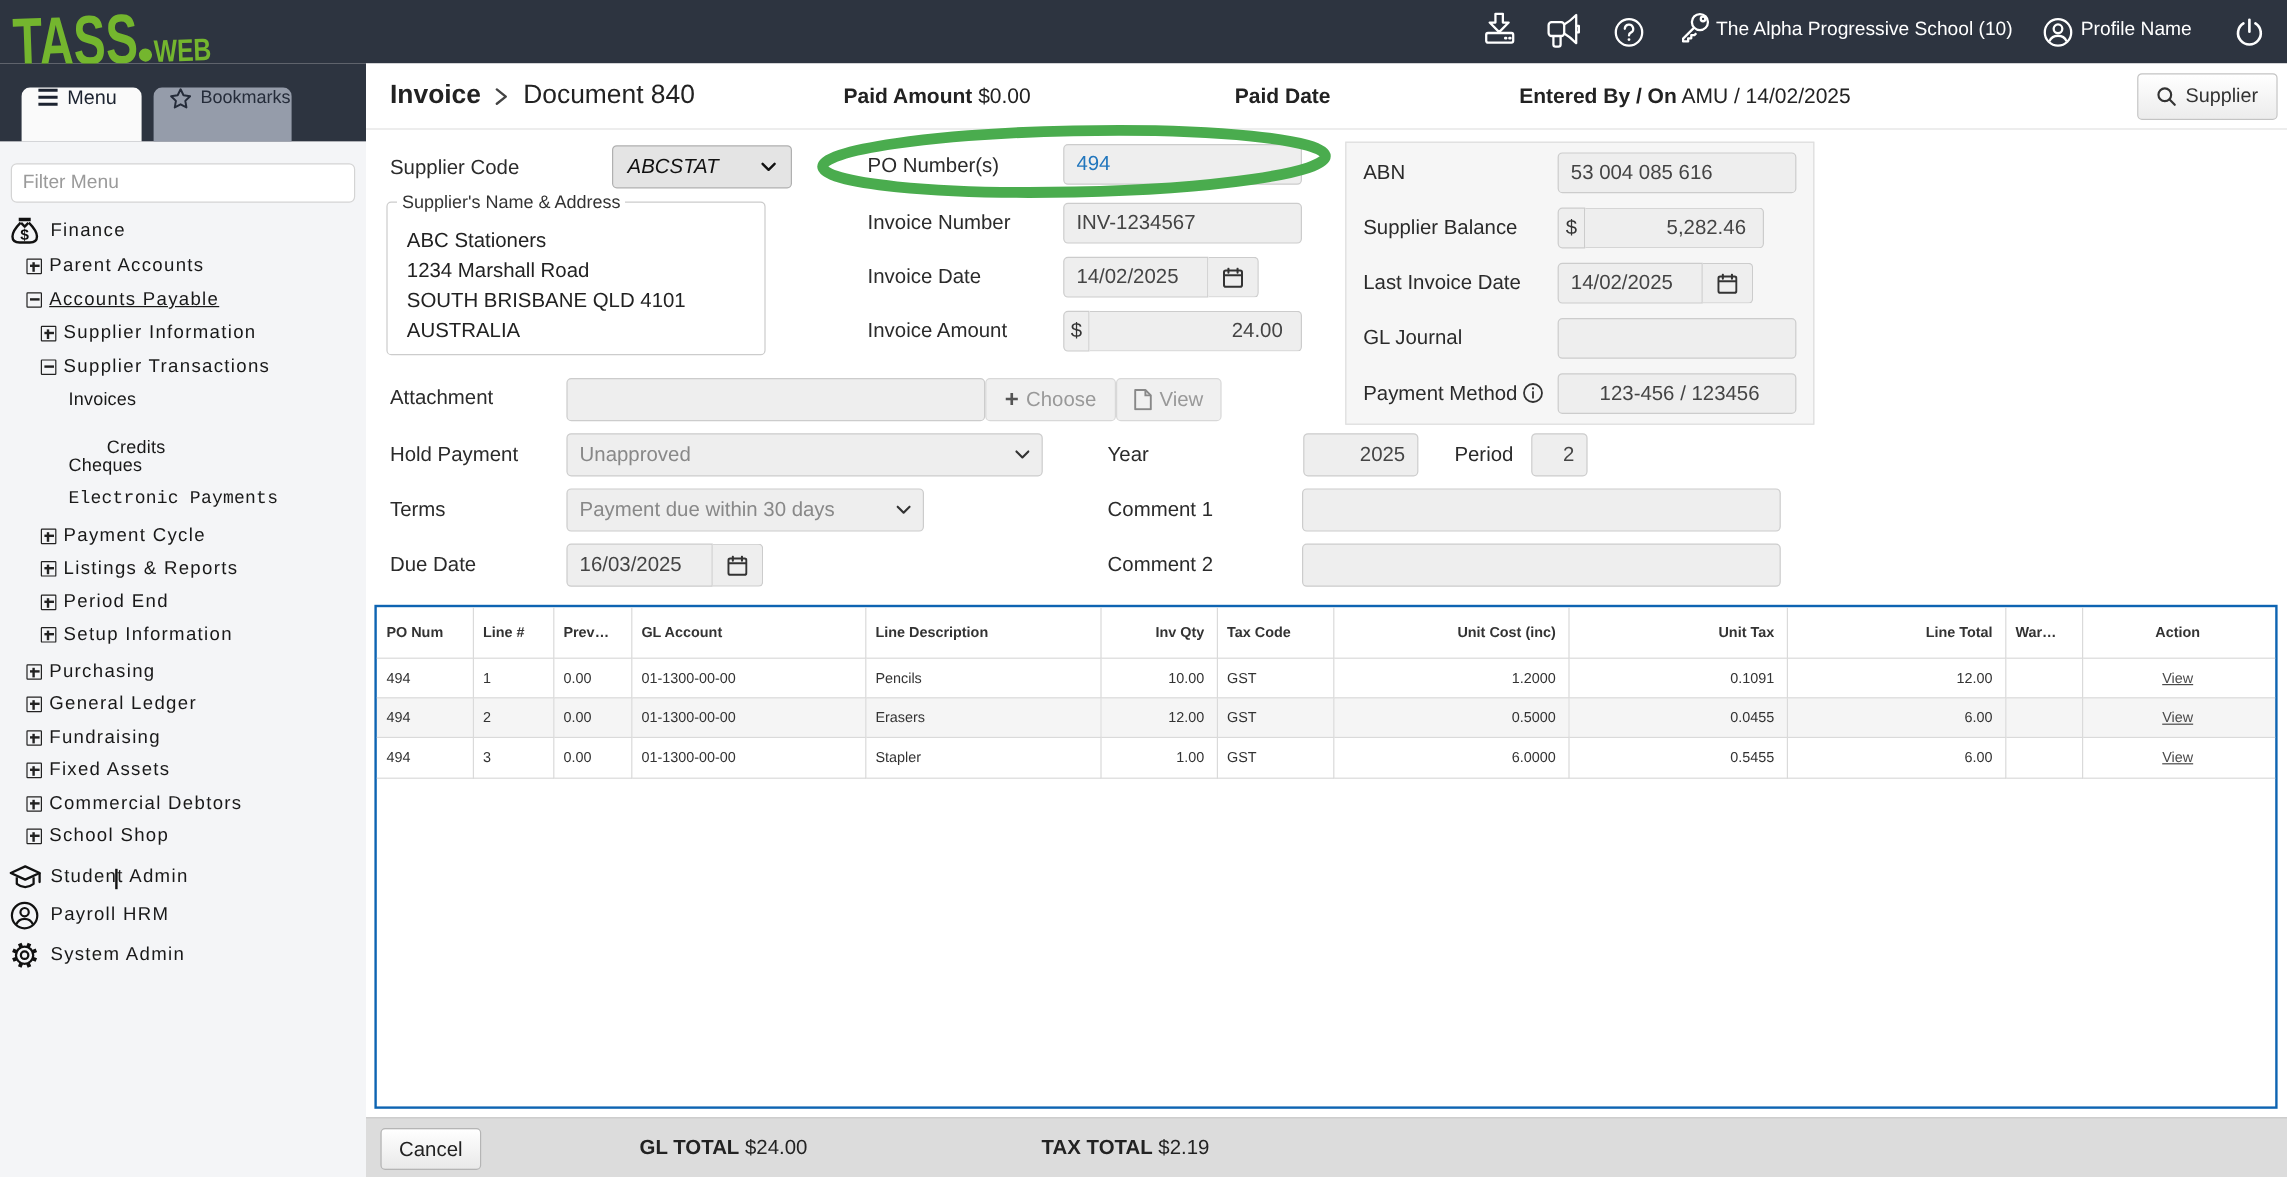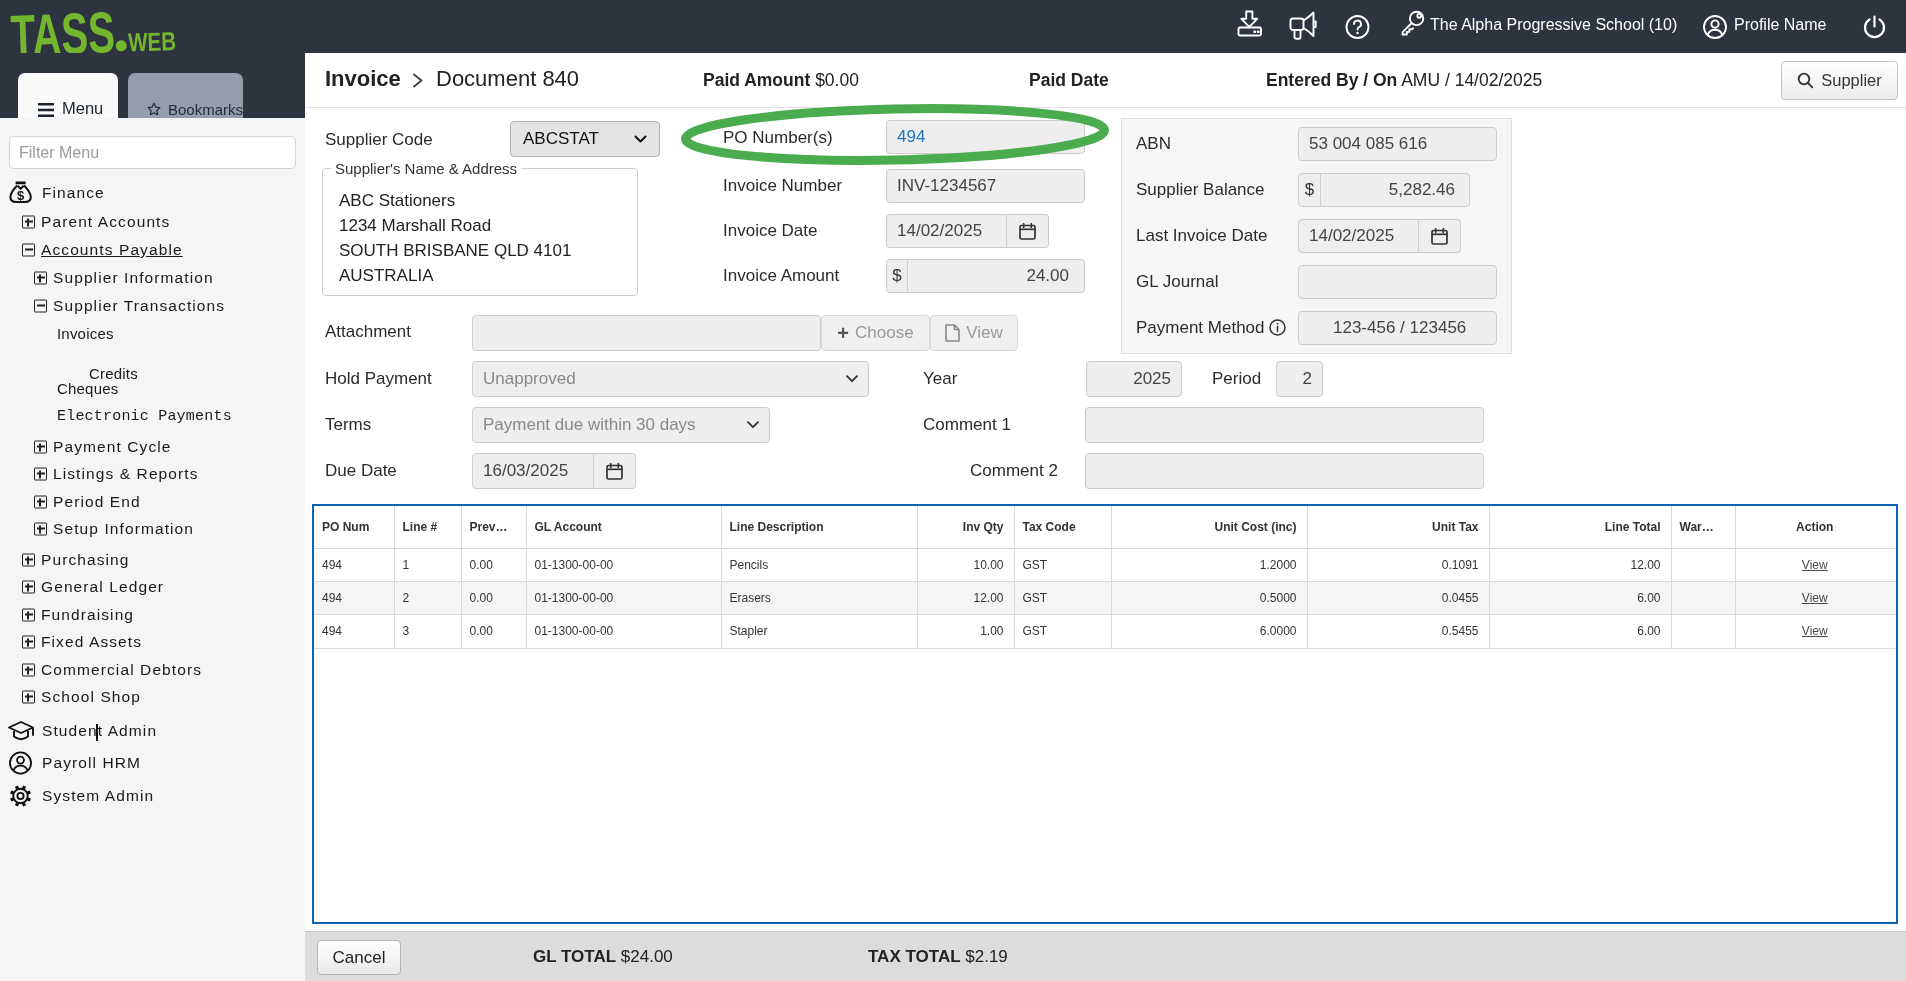--- a/index.html
+++ b/index.html
@@ -9,21 +9,21 @@
   
   #topbar { left:0; top:0; width:1906px; height:53px; background:#2d3440; }
   #sidebarDark { left:0; top:53px; width:305px; height:65px; background:#2d3440; }
   #sidebar { left:0; top:118px; width:305px; height:863px; background:#f4f5f7; }
   .tbicon { top:14px; }
   .tbtext { color:#fff; font-size:16px; top:16px; white-space:nowrap; }
   
   .tab { top:73px; height:45px; border-radius:7px 7px 0 0; font-size:16.5px; }
   #tabMenu { left:18px; width:100px; background:#fafafa; color:#1c2330; }
   #tabBook { left:128px; width:115px; background:#959caa; color:#252c3a; font-size:15px; }
-  .tabinner { display:flex; align-items:flex-end; height:100%; gap:7px;margin-left:19px; }
+  .tabinner { display:flex; align-items:flex-start; height:100%; padding-left:13px; gap:7px; }
   #filterInput { left:9px; top:136px; width:287px; height:33px; background:#fff; border:1px solid #d4d4d4; border-radius:5px; color:#9a9a9a; font-size:16px; line-height:31px; padding-left:9px; }
   
   .mi { white-space:nowrap; color:#191919; font-size:15.5px; letter-spacing:1.1px; transform:translateY(-50%); }
   .leaf { letter-spacing:0.2px; font-size:15px; }
   .pm { width:13px; height:13px; border:1.6px solid #222; border-radius:1px; transform:translateY(-50%); }
   .pm:before { content:""; position:absolute; left:1.5px; right:1.5px; top:4.2px; height:1.6px; background:#222; }
   .pm.plus:after { content:""; position:absolute; top:1.5px; bottom:1.5px; left:4.2px; width:1.6px; background:#222; }
   .micon { transform:translateY(-50%); }
   
   #content { left:305px; top:53px; width:1601px; height:878px; background:#fff; }
@@ -177,21 +177,21 @@
 <div class="abs ph" style="left:1266px;top:70px;font-size:17.5px;"><b>Entered By / On</b> AMU / 14/02/2025</div>
 <div class="abs" style="left:1781px;top:61px;width:117px;height:39px;background:linear-gradient(#ffffff,#ececec);border:1px solid #c3c3c3;border-radius:4px;display:flex;align-items:center;justify-content:center;gap:7px;font-size:16.5px;color:#333;">
   <svg width="17" height="17" viewBox="0 0 17 17" fill="none" stroke="#333" stroke-width="1.8">
       <circle cx="7" cy="7" r="5.3"></circle>
       <path d="M11 11 l4.3 4.3" stroke-linecap="round"></path>
     </svg>
   <span>Supplier</span>
 </div>
 
 <div class="abs lbl" style="left:325px;top:140px;">Supplier Code</div>
-<div class="abs" style="left:510px;top:121px;width:150px;height:36px;background:#e4e4e4;border:1px solid #b0b0b0;border-radius:4px;display:flex;align-items:center;justify-content:space-between;padding:0 12px;font-size:17px;color:#111;">
+<div class="abs" style="left:510px;top:121px;width:150px;height:36px;background:#e4e4e4;border:1px solid #b0b0b0;border-radius:4px;display:flex;align-items:center;justify-content:space-between;padding:0 12px;font-size:17px;color:#111;font-style:italic;">
   <span>ABCSTAT</span>
   <svg width="13" height="9" viewBox="0 0 13 9" fill="none" stroke="#111" stroke-width="2">
       <path d="M1.5 1.5 l5 5 5 -5" stroke-linecap="round" stroke-linejoin="round"></path>
     </svg>
 </div>
 <fieldset class="abs" style="left:322px;top:160px;width:316px;height:136px;border:1px solid #ccc;border-radius:4px;">
   <legend style="margin-left:8px;padding:0 4px;font-size:15px;color:#333;">Supplier's Name &amp; Address</legend>
 </fieldset>
 <div class="abs" style="left:339px;top:188px;font-size:17px;color:#222;line-height:25px;">ABC Stationers<br>1234 Marshall Road<br>SOUTH BRISBANE QLD 4101<br>AUSTRALIA</div>
 <div class="abs lbl" style="left:723px;top:138px;">PO Number(s)</div>
@@ -259,21 +259,21 @@
       <circle cx="8.5" cy="4.7" r="0.9" fill="#333" stroke="none"></circle>
     </svg></div>
 <div class="abs inp" style="left:1298px;top:328px;width:199px;height:34px;color:#444;padding-left:34px;">123-456 / 123456</div>
 
 <div class="abs lbl" style="left:923px;top:379px;">Year</div>
 <div class="abs inp" style="left:1086px;top:379px;width:96px;height:36px;justify-content:flex-end;color:#444;">2025</div>
 <div class="abs lbl" style="left:1212px;top:379px;">Period</div>
 <div class="abs inp" style="left:1276px;top:379px;width:47px;height:36px;justify-content:flex-end;color:#444;">2</div>
 <div class="abs lbl" style="left:923px;top:425px;">Comment 1</div>
 <div class="abs inp" style="left:1085px;top:425px;width:399px;height:36px;"></div>
-<div class="abs lbl" style="left:923px;top:471px;margin-left:47px;">Comment 2</div>
+<div class="abs lbl" style="left:923px;top:471px;">Comment 2</div>
 <div class="abs inp" style="left:1085px;top:471px;width:399px;height:36px;"></div>
 
 <svg class="abs" style="left:670px;top:95px;" width="460" height="90" viewBox="0 0 460 90" fill="none">
   <ellipse cx="225" cy="39.5" rx="209.5" ry="25.5" stroke="#4aac4e" stroke-width="9" transform="rotate(-1.2 225 39.5)"></ellipse>
 </svg>
 
 <div class="abs" style="left:312px;top:504px;width:1586px;height:420px;border:2px solid #0e64b2;background:#fff;">
   <table style="border-collapse:collapse;width:100%;table-layout:fixed;">
     <colgroup>
       <col style="width:80px">

